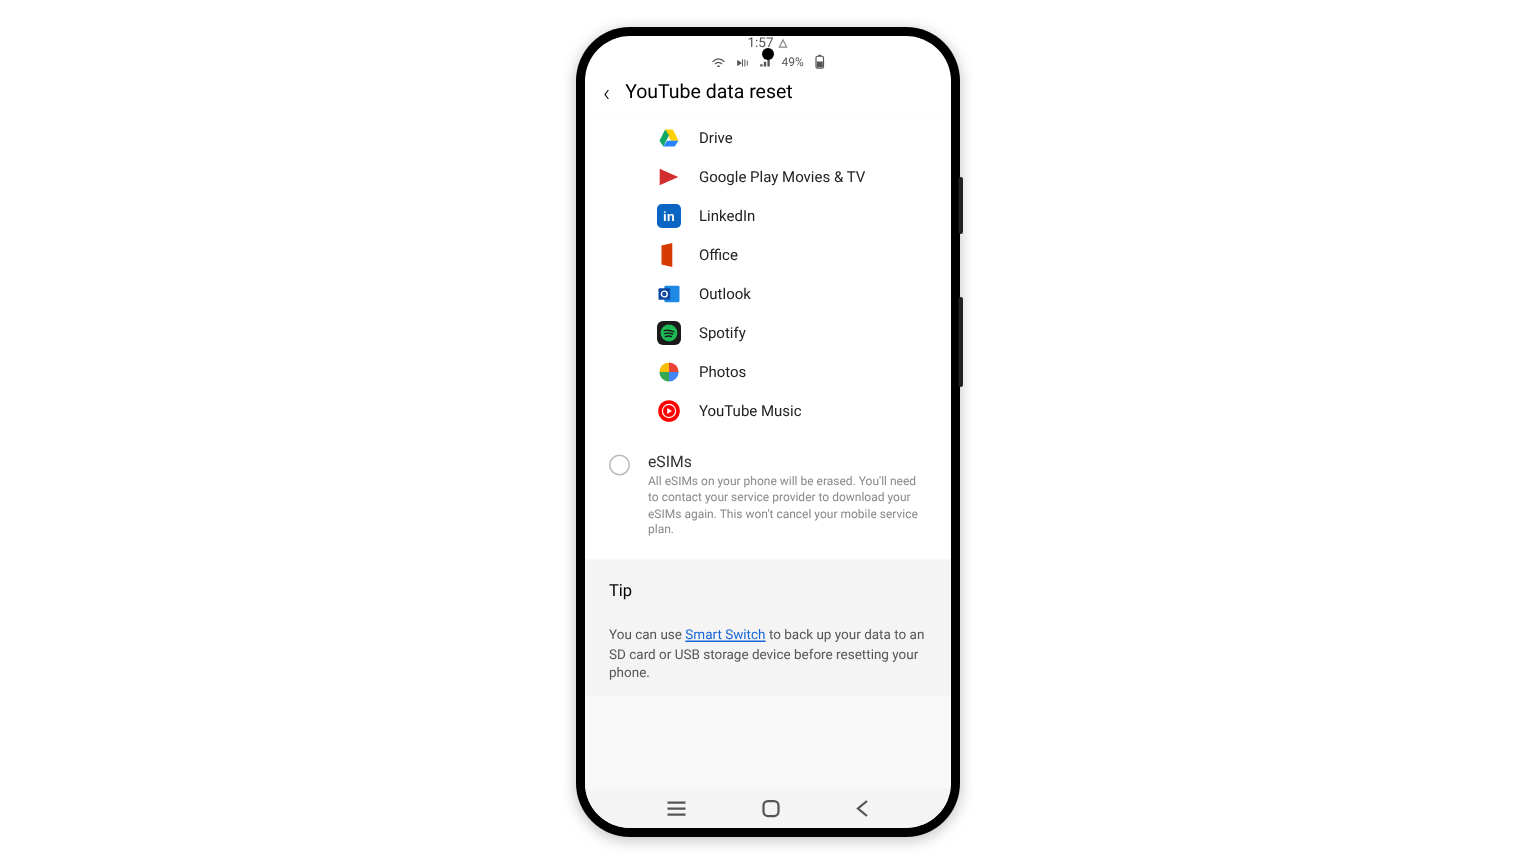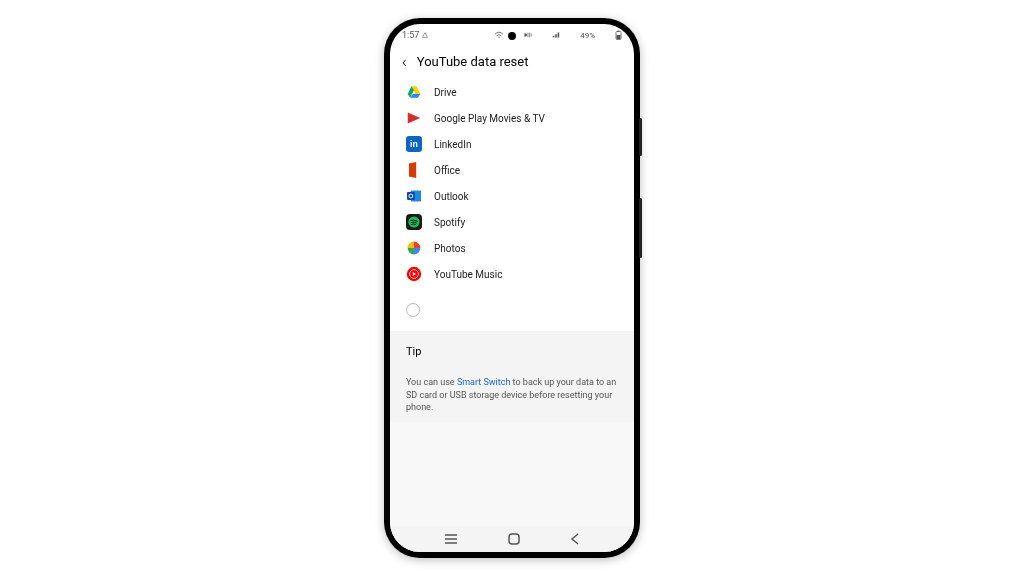--- a/index.html
+++ b/index.html
@@ -14,45 +14,45 @@
   }
   .side-btn1 { position:absolute; right:-2px; top:100px; width:3px; height:38px; background:#222; border-radius:2px; }
   .side-btn2 { position:absolute; right:-2px; top:180px; width:3px; height:60px; background:#222; border-radius:2px; }
   .screen {
     width: 100%; height: 100%; background: #fff; border-radius: 30px;
     overflow: hidden; position: relative; display: flex; flex-direction: column;
   }
   .camera { position:absolute; top:8px; left:50%; transform:translateX(-50%); width:8px; height:8px; background:#000; border-radius:50%; z-index:10; }
   .status-bar {
     height: 22px; display: flex; align-items: center; justify-content: space-between;
-    padding: 0 12px; font-size: 9px; color:#555; flex-shrink:0;
+    padding: 0 12px; font-size: 9px; color:#555; flex-shrink:0;flex-direction:column;
   }
   .status-left { display:flex; align-items:center; gap:2px; }
-  .status-right { display:flex; align-items:center; gap:20px; font-size:8px; }
+  .status-right { display:flex; align-items:flex-end; gap:7px; font-size:8px; }
   .header {
     display:flex; align-items:center; gap:10px; padding: 6px 12px 8px 12px; flex-shrink:0;
   }
   .back-arrow { font-size: 16px; color:#000; font-weight:300; }
   .header-title { font-size: 13px; color:#000; font-weight: 400; }
   .content { flex:1; overflow:hidden; background:#f8f8f8; display:flex; flex-direction:column; }
   .apps { background:#fff; padding: 0 0 4px 0; }
-  .app-row { display:flex; align-items:center; gap:12px; padding: 5px 16px; }
+  .app-row { display:flex; align-items:center; gap:12px; padding: 5px 16px; margin-left: 32px; }
   .app-icon { width:16px; height:16px; flex-shrink:0; display:flex; align-items:center; justify-content:flex-start; }
   .app-label { font-size: 10px; color:#222; }
   .esim-block { background:#fff; padding: 10px 16px 14px 16px; display:flex; gap:12px; align-items:flex-start; }
   .radio-circle { width:14px; height:14px; border:1.2px solid #bbb; border-radius:50%; flex-shrink:0; margin-top:2px; }
   .esim-title { font-size:10.5px; color:#333; margin-bottom:2px; }
   .esim-desc { font-size:8px; color:#888; line-height:1.35; }
   .reset-wrap { padding: 14px 0; display:flex; justify-content:center; background:#f4f4f4; }
   .highlight-box { border: 2.5px solid #e30613; padding: 4px 6px; }
   .reset-btn { background:#1565d8; color:#fff; font-size:11px; font-weight:600; padding: 8px 28px; border:none; border-radius: 18px; }
   .tip-block { padding: 14px 16px 8px 16px; background:#f4f4f4; }
   .tip-title { font-size:11px; color:#000; margin-bottom:18px; }
   .tip-text { font-size:9px; color:#555; line-height:1.4; }
-  .tip-link { color:#1565d8; }
+  .tip-link { color:#1565d8; text-decoration:underline; }
   .navbar { height:26px; display:flex; align-items:center; justify-content:space-around; padding:0 30px; flex-shrink:0; background:#f4f4f4; }
   .nav-icon { color:#555; font-size:12px; }
   
   svg { display:block; }
 </style>
 </head>
 <body>
 
 <div class="stage">
   <div class="phone">
@@ -176,20 +176,24 @@
                   <path d="M8.5 7.5 L12.5 10 L8.5 12.5 Z" fill="#fff"></path>
                 </svg>
             </span>
             <span class="app-label">YouTube Music</span>
           </div>
 
         </div>
 
         <div class="esim-block">
           <div class="radio-circle"></div>
+          <div>
+            <div class="esim-title">eSIMs</div>
+            <div class="esim-desc">All eSIMs on your phone will be erased. You'll need to contact your service provider to download your eSIMs again. This won't cancel your mobile service plan.</div>
+          </div>
         </div>
 
 
         <div class="tip-block">
           <div class="tip-title">Tip</div>
           <div class="tip-text">
             <span>You can use </span><a class="tip-link">Smart Switch</a><span> to back up your data to an SD card or USB storage device before resetting your phone.</span>
           </div>
         </div>
 

